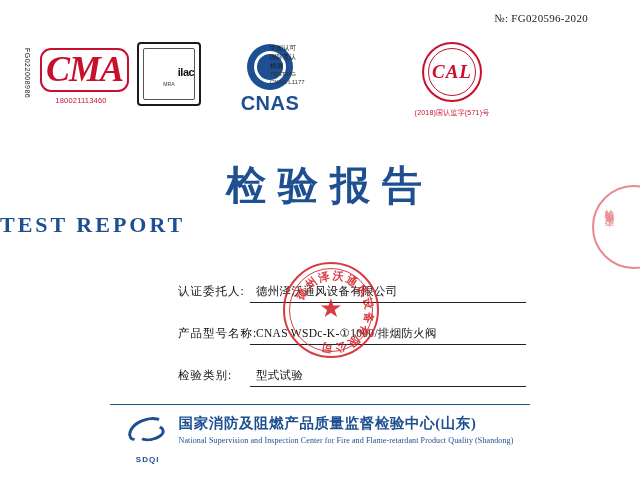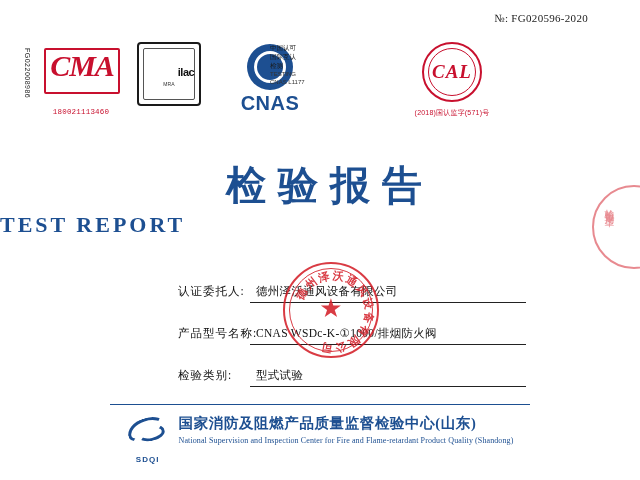--- a/index.html
+++ b/index.html
@@ -54,39 +54,39 @@
     top: -6px;
     font-size: 7px;
     color: #1a1a1a;
     writing-mode: vertical-rl;
     letter-spacing: 0.5px;
     height: 62px;
     font-family: "Liberation Sans", sans-serif;
   }
   .cma-main {
     margin-left: 12px;
-    font-size: 30px;
+    font-size: 36px;
     font-weight: bold;
     color: #c8102e;
     font-style: italic;
     letter-spacing: -1px;
     line-height: 1;
     font-family: "Liberation Serif", serif;
     border: 2px solid #c8102e;
-    border-radius: 2px;
-    padding: 1px 4px 11px 4px;
+    border-radius: 11px;
+    padding: 1px 4px 3px 4px;
     display: inline-block;
   }
   .cma-num {
     margin-left: 10px;
-    margin-top: 14px;
+    margin-top: 4px;
     font-size: 7.5px;
     color: #c8102e;
     letter-spacing: 0.2px;
-    font-family: Liberation Mono, monospace;
+    font-family: Liberation Sans, sans-serif;
   }
   
   .ilac {
     left: 132px;
     top: 0px;
     width: 74px;
   }
   .ilac-ring {
     width: 64px;
     height: 64px;

